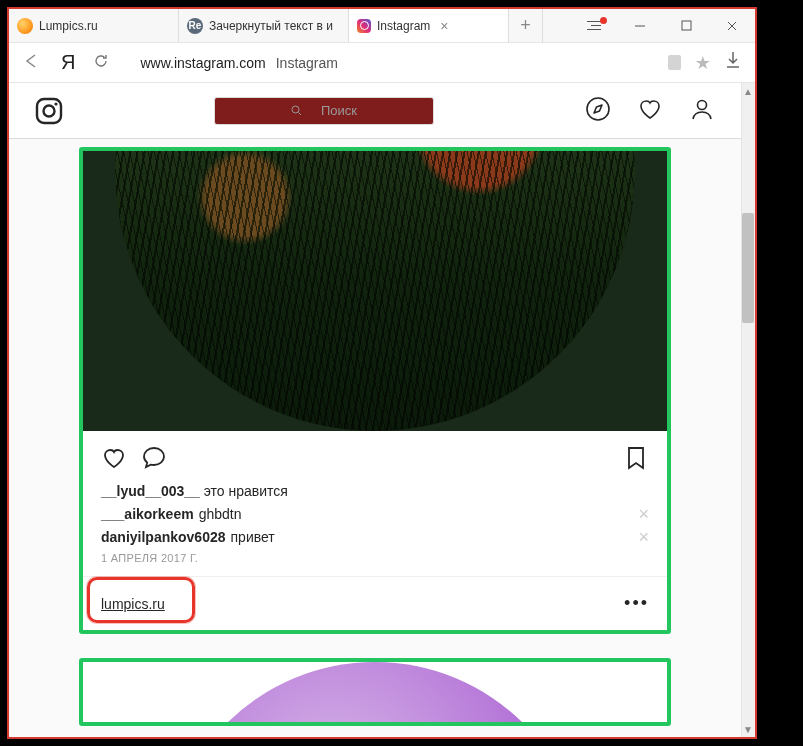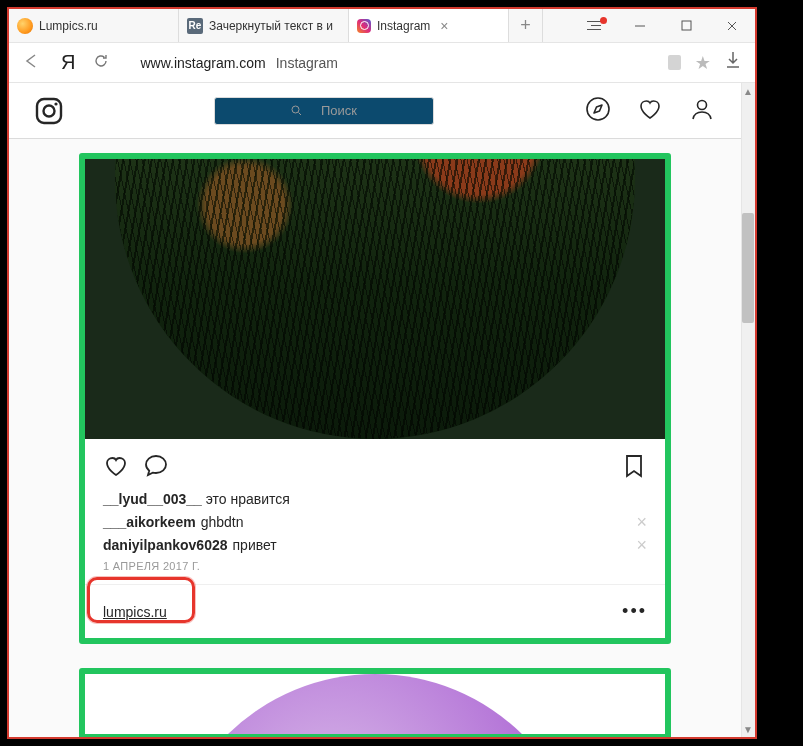--- a/index.html
+++ b/index.html
@@ -8,43 +8,43 @@
 .titlebar { height: 34px; display: flex; align-items: stretch; background: #f7f7f7; border-bottom: 1px solid #e5e5e5; }
 .tab { display: flex; align-items: center; padding: 0 8px; border-right: 1px solid #ddd; font-size: 12px; color: #333; gap: 6px; min-width: 0; }
 .tab.active { background: #fff; }
 .tab-title { white-space: nowrap; overflow: hidden; text-overflow: ellipsis; }
 .tab-close { color: #888; font-size: 14px; margin-left: 4px; }
 .tabbar-right { margin-left: auto; display: flex; }
 .win-btn { width: 46px; display: flex; align-items: center; justify-content: center; color: #555; font-size: 12px; position: relative; }
 .orange-circle { width: 16px; height: 16px; border-radius: 50%; background: radial-gradient(circle at 35% 35%, #ffd36b, #ff9a1f 60%, #e06f00); flex: none; }
 .insta-icon { width: 14px; height: 14px; border-radius: 4px; background: linear-gradient(45deg,#f58529,#dd2a7b 50%,#515bd4); display:flex;align-items:center;justify-content:center;}
 .insta-icon::after{content:"";width:7px;height:7px;border:1.5px solid #fff;border-radius:50%;}
-.re-icon { width:16px;height:16px;background:#5a6a7a;color:#fff;font-size:10px;font-weight:bold;display:flex;align-items:center;justify-content:center;border-radius:2px;}
+.re-icon { width:16px;height:16px;background:#5a6a7a;color:#fff;font-size:10px;font-weight:bold;display:flex;align-items:center;justify-content:center;border-radius:8px;}
 .addressbar { height: 40px; display: flex; align-items: center; padding: 0 14px; gap: 16px; border-bottom: 1px solid #e5e5e5; }
 .ab-left { display:flex; align-items:center; gap:18px; }
 .ab-btn { color:#666; }
 .ya { font-size:20px; font-weight:500; color:#222; }
 .reload { font-size:15px; color:#666; }
 .url-area { flex:1; display:flex; align-items:center; gap:10px; font-size:14px; color:#555;margin-left:15px; }
 .url-domain { color:#222; }
 .ab-right { display:flex; align-items:center; gap:14px; color:#999; }
 .lock{width:13px;height:15px;background:#d4d4d4;border-radius:2px;position:relative;}
 .star{color:#bbb;font-size:18px;}
 .dl{color:#666;font-size:18px;}
 .content { position:relative; height: calc(100% - 74px); background:#fafafa; overflow:hidden; }
 .ig-header { position:absolute; top:0; left:0; right:14px; height:56px; background:#fff; border-bottom:1px solid #dbdbdb; display:flex; align-items:center; padding:0 26px; z-index:5;}
 .ig-logo { width:28px; height:28px; }
-.ig-search { margin:0 auto; width:220px; height:28px; background:#0c4a6e; border:1px solid #dbdbdb; border-radius:3px; display:flex; align-items:center; justify-content:center; color:#999; font-size:13px; gap:19px;}
+.ig-search { margin:0 auto; width:220px; height:28px; background:#7f1d1d; border:1px solid #dbdbdb; border-radius:3px; display:flex; align-items:center; justify-content:center; color:#999; font-size:13px; gap:19px;}
 .ig-nav { display:flex; gap:26px; align-items:center; color:#262626; }
 .ig-nav svg { width:26px; height:26px; }
 .scroll-area { position:absolute; top:0; left:0; right:14px; bottom:0; overflow:hidden; background:#fafafa; padding-top:56px;}
 .scrollbar-track{position:absolute;right:0;top:0;width:14px;height:100%;background:#f0f0f0;border-left:1px solid #e5e5e5;}
 .scrollbar-thumb{position:absolute;right:1px;width:12px;height:110px;top:130px;background:#c1c1c1;border-radius:2px;}
 .scrollbar-arrow{position:absolute;right:0;width:14px;height:16px;display:flex;align-items:center;justify-content:center;color:#888;font-size:10px;}
-.card { background:#fff; border:6px solid #22c55e; border-radius:3px; margin:14px 70px 24px; }
+.card { background:#fff; border:4px solid #22c55e; border-radius:3px; margin:8px 70px 24px; }
 .hero-wrap{height:280px;overflow:hidden;position:relative;background:#1a2a1a;}
 .hero-circle{position:absolute;left:50%;top:-240px;transform:translateX(-50%);width:520px;height:520px;border-radius:50%;overflow:hidden;
 background:
  radial-gradient(circle at 55% 35%, #ff3810 0 6%, transparent 7%),
  radial-gradient(circle at 38% 28%, #c9862e 0 10%, transparent 11%),
  radial-gradient(circle at 70% 42%, #8a3a1a 0 12%, transparent 14%),
  radial-gradient(circle at 25% 55%, #6b4a1f 0 8%, transparent 10%),
  linear-gradient(180deg, #5a6648 0%, #243a1b 35%, #11240e 70%, #0b1a0a 100%);
 }
 .hero-circle::after{content:"";position:absolute;inset:0;background:

